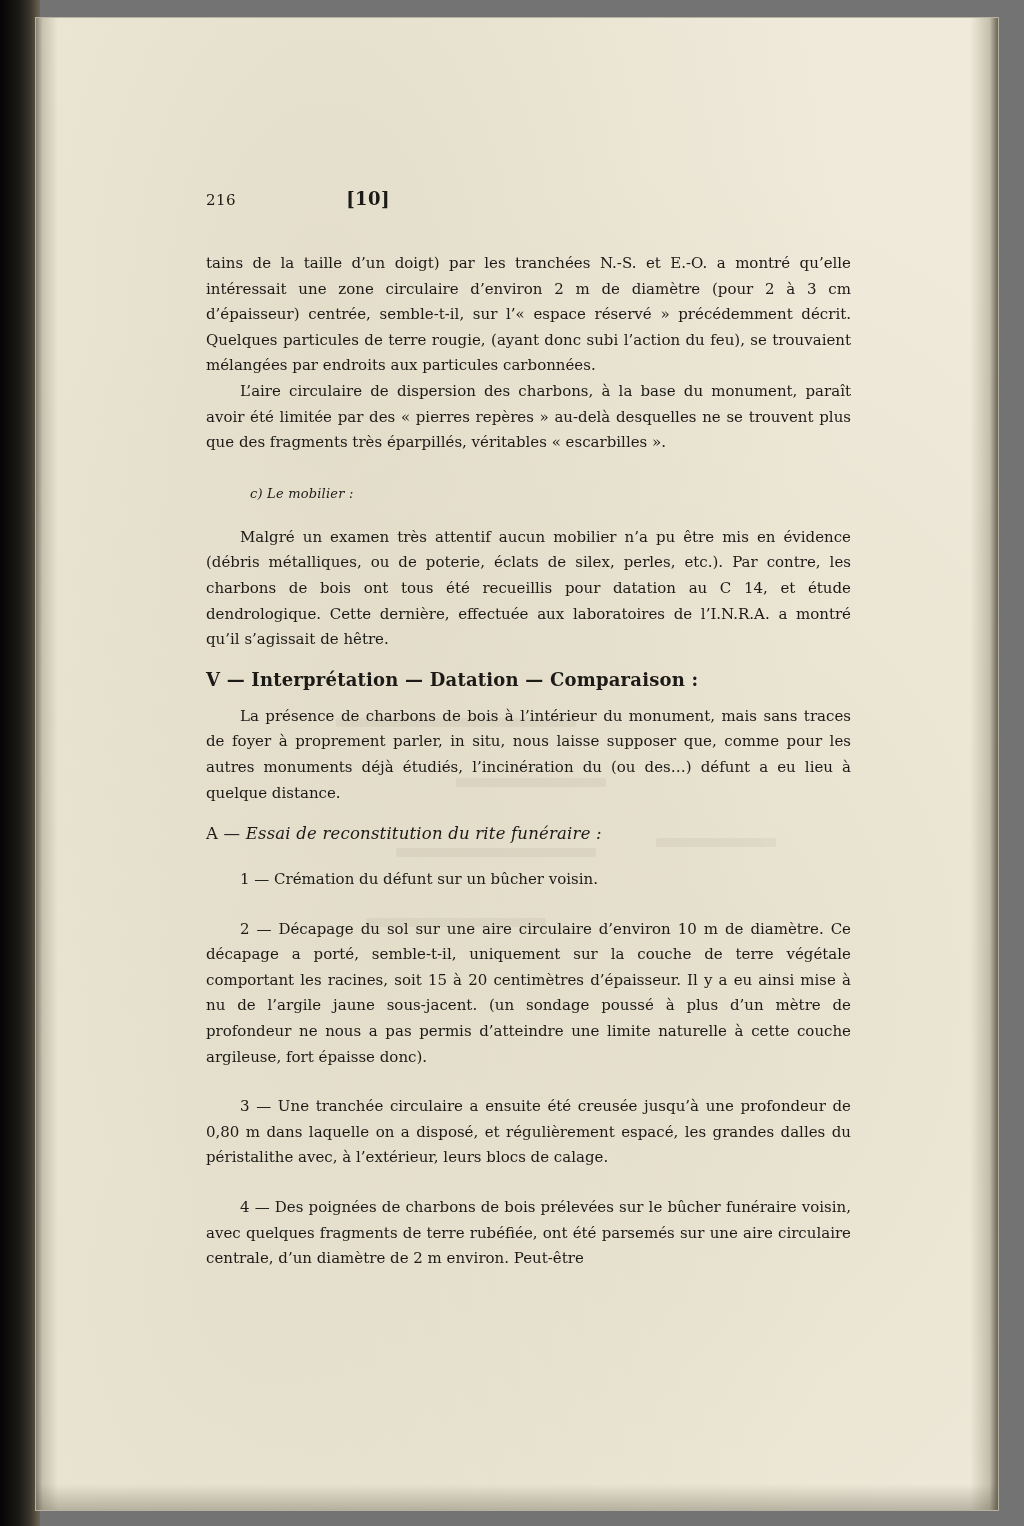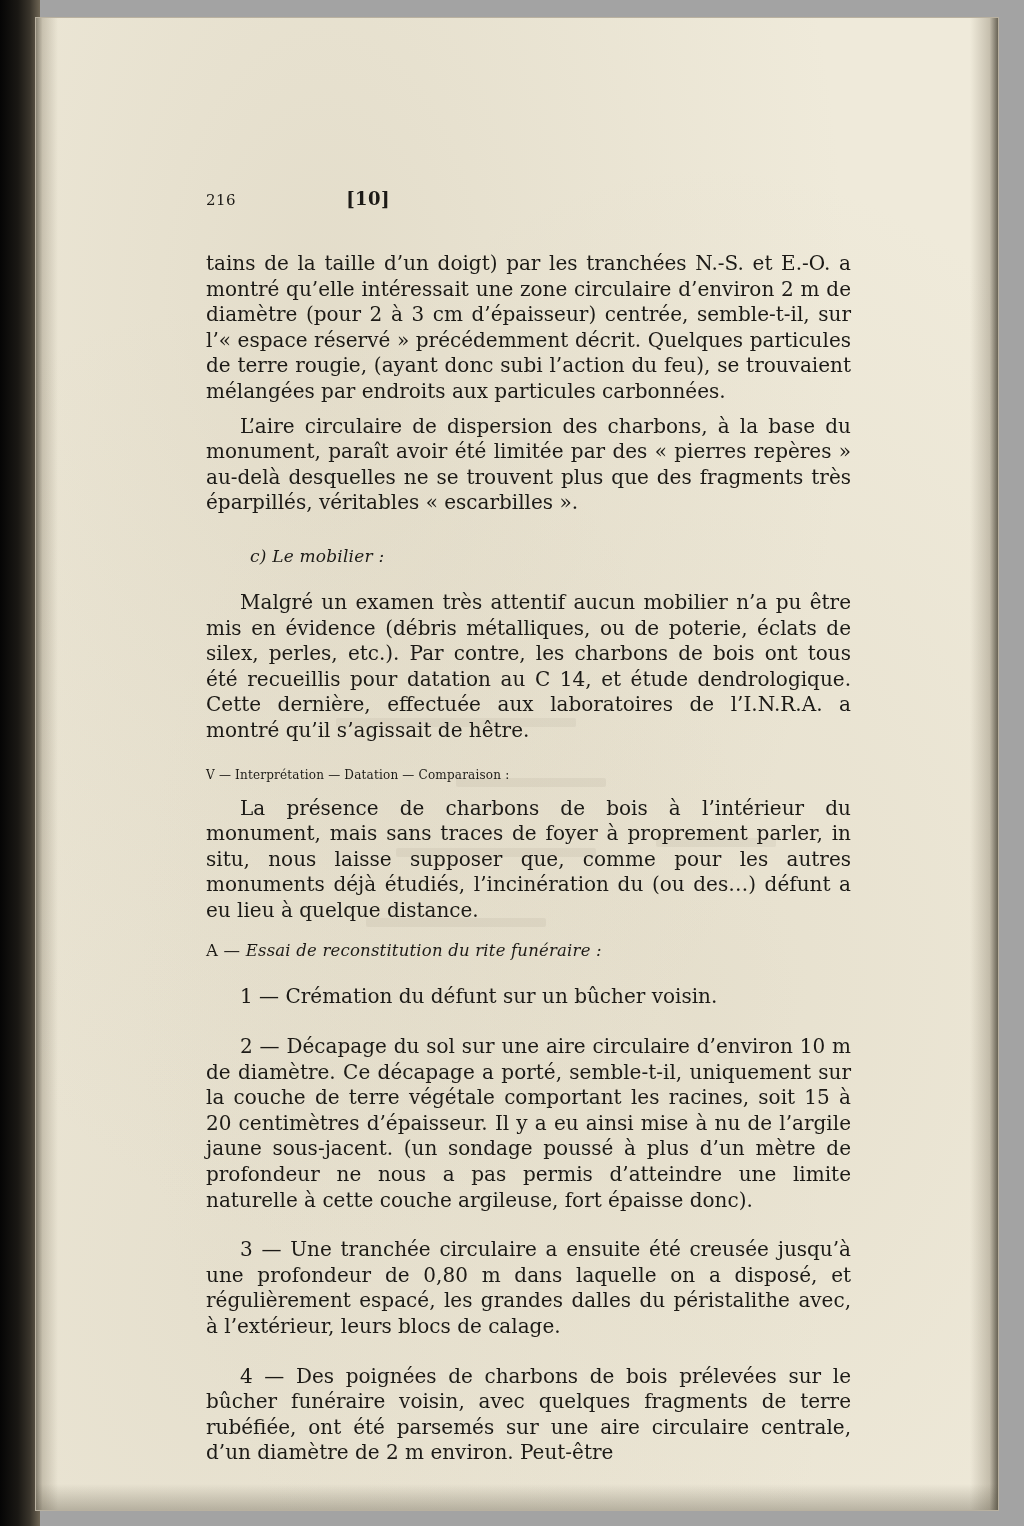--- a/index.html
+++ b/index.html
@@ -9,21 +9,21 @@
   body {
     width: 1024px;
     height: 1526px;
     background: #0d0d0c;
     font-family: "DejaVu Serif", serif;
     overflow: hidden;
   }
   .scan {
     position: absolute;
     inset: 0;
-    background: #a3a3a3;
+    background: #737373;
   }
   
   .gutter {
     position: absolute;
     left: 0;
     top: 0;
     width: 40px;
     height: 1526px;
     background: linear-gradient(to right, #050505 0%, #1a1814 45%, #3a352c 75%, #6e6554 100%);
   }
@@ -101,43 +101,43 @@
     font-size: 15.5px;
     letter-spacing: 0.6px;
   }
   .rh-bracket {
     width: 60px;
     text-align: center;
     font-size: 18px;
     font-weight: bold;
   }
   p {
-    margin: 9px 0 0 0;
-    font-size: 20px;
+    margin: 0 0 0 0;
+    font-size: 15px;
     line-height: 25.6px;
     text-align: justify;
     text-justify: inter-word;
     hyphens: manual;
   }
   p.indent {
     text-indent: 34px;
   }
   .gap-sm { margin-top: 14px; }
   .gap-md { margin-top: 24px; }
 
   .subhead-italic {
     font-style: italic;
-    font-size: 17px;
+    font-size: 13px;
     margin: 30px 0 0 44px;
     letter-spacing: 0.2px;
   }
   .section-head {
-    font-weight: normal;
-    font-size: 12px;
-    margin-top: 24px;
+    font-weight: bold;
+    font-size: 18px;
+    margin-top: 16px;
     letter-spacing: 0.2px;
   }
   .sub-a {
     font-size: 16.5px;
     margin-top: 18px;
     letter-spacing: 0.2px;
   }
   .sub-a i { font-style: italic; }
 
   .numbered {

